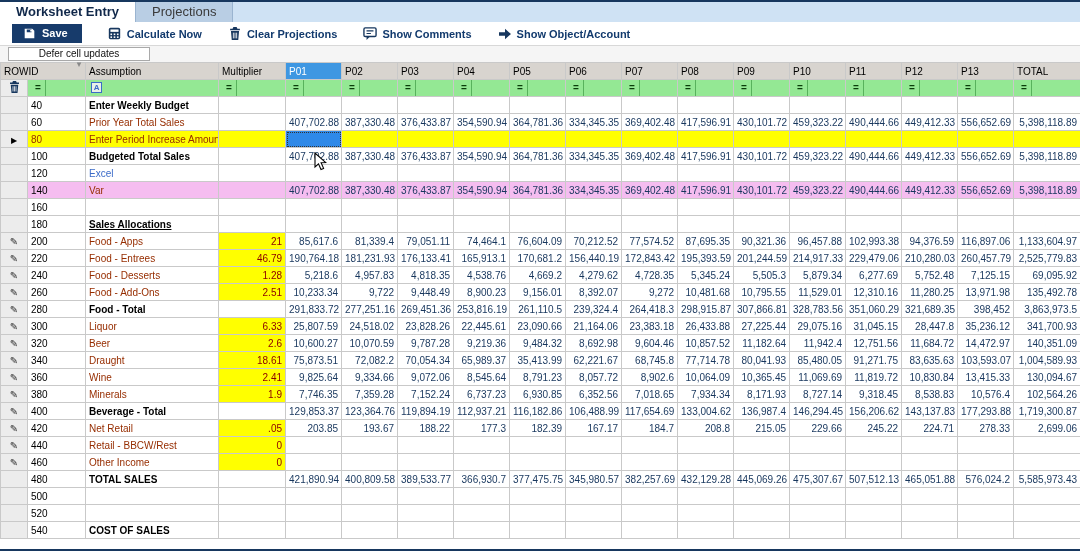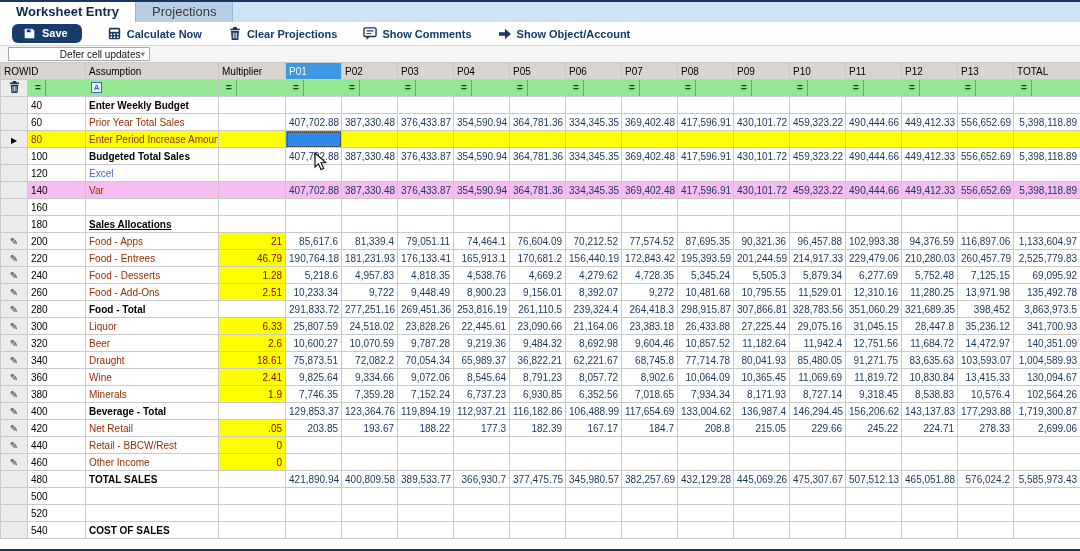--- a/index.html
+++ b/index.html
@@ -7,25 +7,25 @@
   .screen { position: relative; width: 1080px; height: 551px; overflow: hidden; background: #fff; }
 
   .top-line { height: 2px; background: #17375e; }
   .tabbar { height: 20px; background: #cfe2f4; display: flex; align-items: stretch; }
   .tab { padding: 0 16px; line-height: 20px; font-size: 13px; cursor: default; border-right: 1px solid #9ab4d0; }
   .tab.active { background: #ffffff; color: #10284a; font-weight: bold; }
   .tab.inactive { background: #b9cee4; color: #3a3a3a; }
 
   .toolbar { height: 23px; background: #ffffff; display: flex; align-items: center; gap: 26px; padding-left: 12px; }
   .tb-item { display: flex; align-items: center; gap: 5px; font-size: 11px; color: #123a6d; font-weight: bold; cursor: default; }
-  .save-btn { background: #173b6b; color: #fff; border-radius: 6px; padding: 2px 14px 3px 10px; display: flex; align-items: center; gap: 6px; font-size: 11px; font-weight: bold; }
+  .save-btn { background: #173b6b; color: #fff; border-radius: 0; padding: 2px 14px 3px 10px; display: flex; align-items: center; gap: 6px; font-size: 11px; font-weight: bold; }
   .tb-icon { display: inline-flex; width: 14px; height: 14px; align-items: center; justify-content: center; }
 
   .dropdown-strip { height: 17px; background: #f5f5f5; border-top: 1px solid #d8d8d8; padding-left: 8px; display: flex; align-items: center; }
-  .dropdown { width: 142px; height: 14px; background: #fff; border: 1px solid #a9a9a9; font-size: 10px; color: #111; display: flex; align-items: center; justify-content: flex-end; padding: 0 4px; }
+  .dropdown { width: 142px; height: 14px; background: #fff; border: 1px solid #a9a9a9; font-size: 10px; color: #111; display: flex; align-items: center; justify-content: space-between; padding: 0 4px; flex-direction: column; }
   .dd-chev { color: #888; font-size: 9px; }
 
   table.grid { border-collapse: collapse; table-layout: fixed; width: 1080px; font-size: 10px; }
   table.grid td { height: 17px; border: 1px solid #c9c9c9; padding: 0 3px; white-space: nowrap; overflow: hidden; }
   td.hdr { background: #d8d4cf; border: 1px solid #9e9e9e; color: #000; height: 16px; }
   td.hdr.num { }
   td.hdr.sel { background: #3e97e2; color: #fff; }
   td.iconcol { background: #ececec; border-right: 1px solid #aaa; text-align: center; padding: 0; }
   td.filter { background: #94e894; border: 1px solid #58b25c; padding: 0; }
   .filter-inner { display: flex; align-items: stretch; height: 100%; }
@@ -555,21 +555,21 @@
         </tr>
         <tr>
           <td class="iconcol"><span class="pencil">✎</span></td>
           <td class="rowid">340</td>
           <td class="lbl-detail">Draught</td>
           <td class="mult editable">18.61</td>
           <td class="val">75,873.51</td>
           <td class="val">72,082.2</td>
           <td class="val">70,054.34</td>
           <td class="val">65,989.37</td>
-          <td class="val">36,822.21</td>
+          <td class="val">35,413.99</td>
           <td class="val">62,221.67</td>
           <td class="val">68,745.8</td>
           <td class="val">77,714.78</td>
           <td class="val">80,041.93</td>
           <td class="val">85,480.05</td>
           <td class="val">91,271.75</td>
           <td class="val">83,635.63</td>
           <td class="val">103,593.07</td>
           <td class="val">1,004,589.93</td>
         </tr>

